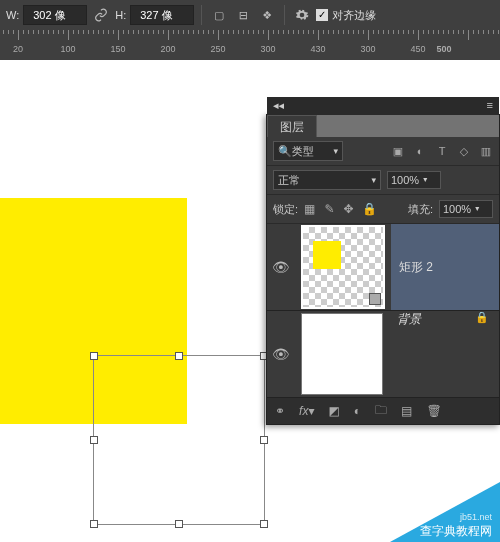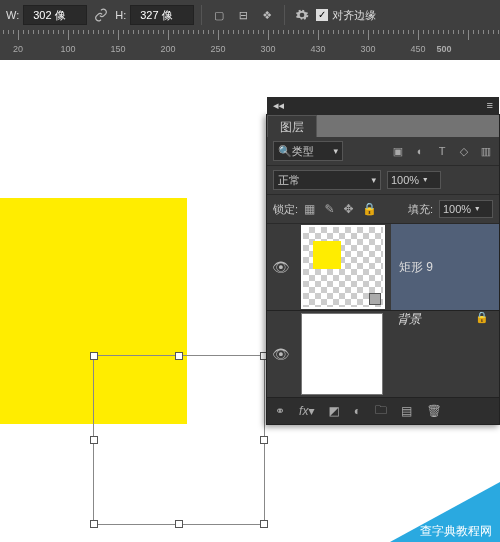--- a/index.html
+++ b/index.html
@@ -258,21 +258,21 @@
   </div>
 
   <div class="layers">
     <div class="layer sel">
       <div class="eye">👁</div>
       <div class="thumb checker">
         <div style="position:absolute;left:10px;top:14px;width:28px;height:28px;background:#ffed00"></div>
         <div style="position:absolute;right:2px;bottom:2px;width:10px;height:10px;border:1px solid #555;background:#aaa"></div>
       </div>
       <div class="right">
-          <span class="name">矩形 9</span>
+          <span class="name">矩形 2</span>
         </div>
     </div>
     <div class="layer">
       <div class="eye">👁</div>
       <div class="thumb notsel" style="background:#fff"></div>
       <div class="right">
         <span class="name" style="font-style:italic">背景</span>
         <span class="lockicon">🔒</span>
       </div>
     </div>
@@ -285,15 +285,16 @@
     <span>◐</span>
     <span>🗀</span>
     <span>▤</span>
     <span>🗑</span>
   </div>
 </div>
 
 <div class="watermark">
   <div class="tri"></div>
   <div class="txt">
+    <small>jb51.net</small>
     <span>查字典教程网</span>
   </div>
 </div>
 
 </body></html>

